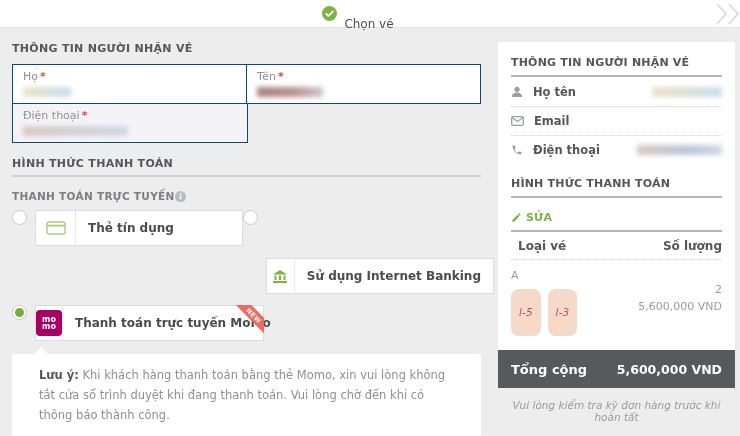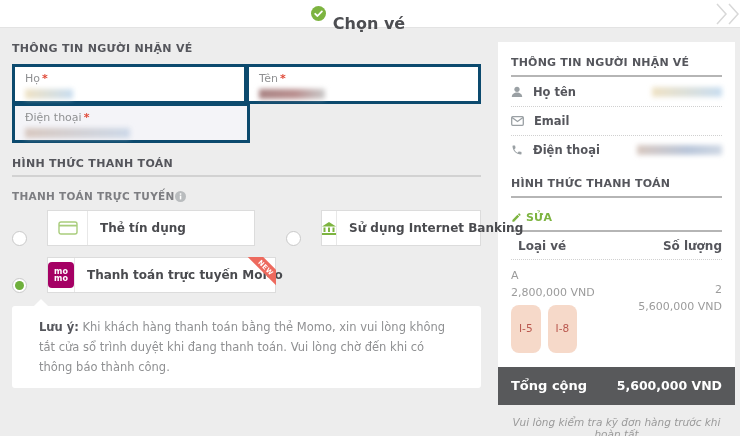--- a/index.html
+++ b/index.html
@@ -3,64 +3,64 @@
 <meta charset="utf-8">
 <style>
   * { margin:0; padding:0; box-sizing:border-box; }
   html,body { width:740px; height:436px; overflow:hidden; }
   body { background:#ededed; font-family:"DejaVu Sans","Liberation Sans",sans-serif; color:#55565c; }
 
   
   .stepper { height:28px; background:#fff; border-bottom:1px solid #e3e3e3;
              display:flex; align-items:center; }
   .step { flex:1; display:flex; align-items:center; justify-content:center; gap:7px; }
-  .step-label { font-size:16px; font-weight:bold; color:#4d4e52;margin-top:20px; }
+  .step-label { font-size:12px; font-weight:normal; color:#4d4e52;margin-top:20px; }
   .step-label.active { color:#7db440; }
   .chev { flex:0 0 auto; }
 
   
   .main { display:flex; padding:14px 5px 0 12px; align-items:flex-start; }
   .left { width:469px; }
   .side { width:237px; margin-left:17px; }
 
   
   .sec-title { font-size:11px; font-weight:bold; letter-spacing:.3px; color:#55565c; }
   .form-grid { margin-top:9px; }
   .frow { display:flex; }
-  .fcell { flex:1; height:40px; background:#fff; border:3px solid #0c4a6e;
+  .fcell { flex:1; height:40px; background:#fff; border:1px solid #0c4a6e;
            padding:5px 10px 0; margin-top:-1px; }
   .frow .fcell + .fcell { margin-left:-1px; }
   .frow:first-child .fcell { margin-top:0; }
   .fcell.tinted { background:#f4f4f8; }
   .fcell.ghost { background:transparent; border:none; }
   .flabel { font-size:11px; color:#8f9092; }
   .req { color:#e04b3a; font-weight:bold; margin-left:2px; }
   .chip { height:10px; margin-top:4px; border-radius:1px; filter:blur(2.5px); }
   .chip-ho   { width:48px;  background:linear-gradient(90deg,#efe2c4,#c8ddf0); }
   .chip-ten  { width:66px;  background:linear-gradient(90deg,#a98383,#b98f8f 55%,#c9c9c9); }
   .chip-em   { width:160px; background:linear-gradient(90deg,#d9c9b8,#c8ddf0 40%,#e8d8c0 70%,#c9d6e6); }
   .chip-em2  { width:140px; margin-left:12px; background:linear-gradient(90deg,#c8ddf0,#e8d8c0 50%,#c9d6e6); }
   .chip-ph   { width:105px; background:linear-gradient(90deg,#d8c8c0,#ccd8e8); }
 
   .pay-title { margin-top:14px; }
   .rule { border:none; border-top:2px solid #d2d2d2; margin-top:5px; }
   .online-row { margin-top:13px; display:flex; align-items:center; gap:0; }
   .online-label { font-size:10.5px; font-weight:bold; color:#7d7e82; letter-spacing:.3px; }
 
   .opts-row { display:flex; justify-content:space-between; margin-top:8px; }
-  .opt { display:flex; align-items:flex-end; gap:20px; }
+  .opt { display:flex; align-items:flex-start; gap:8px; }
   .radio { width:15px; height:15px; border-radius:50%; background:#fff;
            border:1px solid #c9c9c9; flex:0 0 auto; position:relative; }
   .radio.checked::after { content:""; position:absolute; inset:2px; border-radius:50%; background:#6fb03c; }
   .optbox { display:flex; align-items:center; height:36px; background:#fff;
             border:1px solid #dcdcdc; position:relative; }
   .optbox .icon-cell { width:40px; height:100%; display:flex; align-items:center;
             justify-content:center; border-right:1px solid #e8e8e8; }
   .optbox .optlabel { padding:0 12px; font-size:12px; font-weight:bold; color:#4a4b4f; white-space:nowrap; }
-  .w1 { width:208px; } .w2 { width:160px; } .w3 { width:229px; }
+  .w1 { width:208px; } .w2 { width:228px;margin-top:48px; } .w3 { width:229px; }
   .momo-row { margin-top:11px; }
 
   .momo-logo { width:26px; height:26px; border-radius:4px; background:#a50064;
                color:#fff; font-size:8px; font-weight:bold; line-height:7.5px;
                display:flex; flex-direction:column; align-items:center; justify-content:center; }
   .ribbon-wrap { position:absolute; top:-1px; right:-1px; width:32px; height:32px; overflow:hidden; }
   .ribbon { position:absolute; top:5px; right:-14px; width:48px; transform:rotate(45deg);
             background:#ed6a5e; color:#fff; font-size:6.5px; font-weight:bold;
             text-align:center; letter-spacing:.5px; padding:1.5px 0; }
 
@@ -85,21 +85,21 @@
   .chip-sn { width:70px;  background:linear-gradient(90deg,#efe2c4,#c8ddf0); }
   .chip-sp { width:85px;  background:linear-gradient(90deg,#d8c8c0,#b9c6da 60%,#cfd8e4); }
   .inforow .chip { margin-top:0; }
   .method { font-size:12px; font-weight:bold; color:#55565c; padding:8px 0 10px; }
   .cols { display:flex; justify-content:space-between; align-items:center; padding:7px 0 6px;margin-left:7px; }
   .cols span { font-size:12px; font-weight:bold; color:#55565c; }
   .orderitem { display:flex; justify-content:space-between; padding:8px 0 10px; }
   .oi-left  { font-size:11px; color:#9b9b9b; line-height:1.5; }
   .oi-right { font-size:11px; color:#9b9b9b; line-height:1.5; text-align:right; margin-top:14px; }
   .tags { margin-top:4px; display:flex; gap:7px; }
-  .tag { background:#f6d9c9; color:#b9574e; font-size:10.5px; padding:16px 8px; border-radius:8px; }
+  .tag { background:#f6d9c9; color:#b9574e; font-size:10.5px; padding:16px 8px; border-radius:8px;font-style:italic; }
   .total-bar { margin:4px -13px 0; height:38px; background:#58595b; color:#fff;
                display:flex; align-items:center; justify-content:space-between; padding:0 13px; }
   .total-label { font-size:13px; font-weight:bold; }
   .total-value { font-size:12.5px; font-weight:bold; }
   .check-note { margin:11px 0 9px; text-align:center; font-style:italic; font-size:10.5px; color:#9a9a9a; }
 </style>
 </head>
 <body>
 
 <header class="stepper">
@@ -251,24 +251,23 @@
 
       <div class="cols">
         <span>Loại vé</span>
         <span>Số lượng</span>
       </div>
       <div class="dotted"></div>
 
       <div class="orderitem">
         <div class="oi-left">
           <div>A</div>
-          <div>2,800,000 VND</div>
           <div class="tags">
             <span class="tag">I-5</span>
-            <span class="tag">I-8</span>
+            <span class="tag">I-3</span>
           </div>
         </div>
         <div class="oi-right">
           <div>2</div>
           <div>5,600,000 VND</div>
         </div>
       </div>
 
       <div class="total-bar">
         <span class="total-label">Tổng cộng</span>

